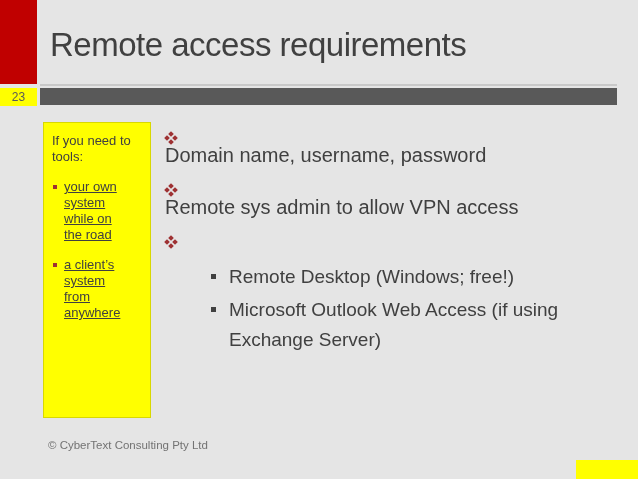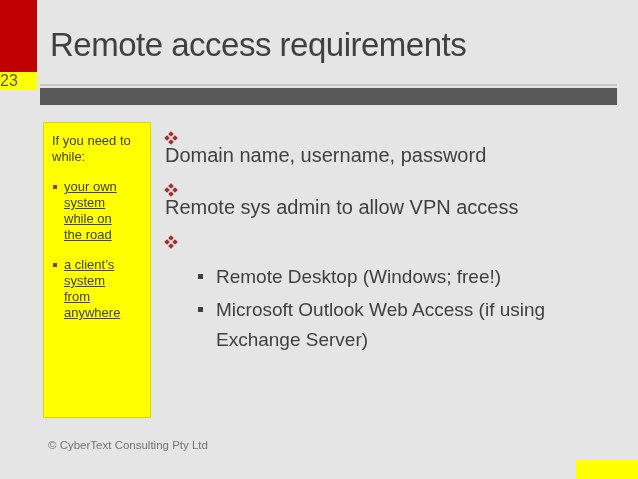--- a/index.html
+++ b/index.html
@@ -16,41 +16,41 @@
   .slide{position:relative;width:638px;height:479px;background:#e5e5e5;overflow:hidden;}
 
   .corner-red{position:absolute;left:0;top:0;width:37px;height:84px;background:var(--accent-red);}
   .corner-yellow{position:absolute;left:576px;top:460px;width:62px;height:19px;background:var(--hl-yellow);}
 
   .title{position:absolute;left:50px;top:25px;width:560px;font-size:33px;line-height:1.2;
          letter-spacing:-0.5px;color:var(--text-dark);font-weight:400;white-space:nowrap;}
   .title-underline{position:absolute;left:40px;top:84px;width:577px;height:2px;background:#C9C9C9;}
   .title-bar{position:absolute;left:40px;top:88px;width:577px;height:17px;background:var(--bar-gray);}
 
-  .page-num{position:absolute;left:0;top:72px;width:37px;height:18px;background:var(--hl-yellow);
-            font-size:16px;color:#595959;display:flex;align-items:center;}
+  .page-num{position:absolute;left:0;top:88px;width:37px;height:18px;background:var(--hl-yellow);
+            font-size:12px;color:#595959;display:flex;align-items:center;justify-content:center;}
 
   .callout{position:absolute;left:43px;top:122px;width:108px;height:296px;background:var(--hl-yellow);
            border:1px solid #D8D800;padding:10px 7px 8px 8px;font-size:13px;line-height:16px;color:var(--text-dark);}
   .callout p{margin:0 0 14px 0;}
   .callout .c-item{display:flex;margin:0 0 14px 0;}
   .callout .sq-red{flex:0 0 auto;width:4px;height:4px;background:var(--bullet-red);margin:6px 7px 0 1px;}
   .callout .c-text{width:66px;text-decoration:underline;}
 
   .content{position:absolute;left:165px;top:126px;width:462px;}
   .m-item{display:flex;margin-bottom:11px;font-size:20px;line-height:23px;flex-direction:column;}
   .diamond{flex:0 0 auto;position:relative;width:12px;height:12px;margin:6px 15px 0 0;}
   .diamond i{position:absolute;width:4px;height:4px;background:var(--bullet-red);transform:rotate(45deg);}
   .diamond i.d-top{left:4px;top:0;}
   .diamond i.d-left{left:0;top:4px;}
   .diamond i.d-right{left:8px;top:4px;}
   .diamond i.d-bottom{left:4px;top:8px;}
 
   .sub-list{margin:14px 0 0 33px;}
-  .s-item{display:flex;margin-bottom:3px;font-size:19px;line-height:30px;}
+  .s-item{display:flex;margin-bottom:3px;font-size:19px;line-height:30px;justify-content:center;}
   .sq-dark{flex:0 0 auto;width:5px;height:5px;background:var(--text-dark);margin:12px 13px 0 0;}
   .s-text{width:385px;}
 
   .footer{position:absolute;left:48px;top:439px;font-size:11.5px;color:var(--footer-gray);}
 </style>
 </head>
 <body>
 
 <div class="slide">
 
@@ -58,21 +58,21 @@
 
   <h1 class="title">Remote access requirements</h1>
   <div class="title-underline"></div>
   <div class="title-bar"></div>
 
   <div class="page-num">
     <span>23</span>
   </div>
 
   <div class="callout">
-    <p>If you need to while:</p>
+    <p>If you need to tools:</p>
     <div class="c-item">
       <span class="sq-red"></span>
       <span class="c-text">your own system while on the road</span>
     </div>
     <div class="c-item">
       <span class="sq-red"></span>
       <span class="c-text">a client’s system from anywhere</span>
     </div>
   </div>
 

